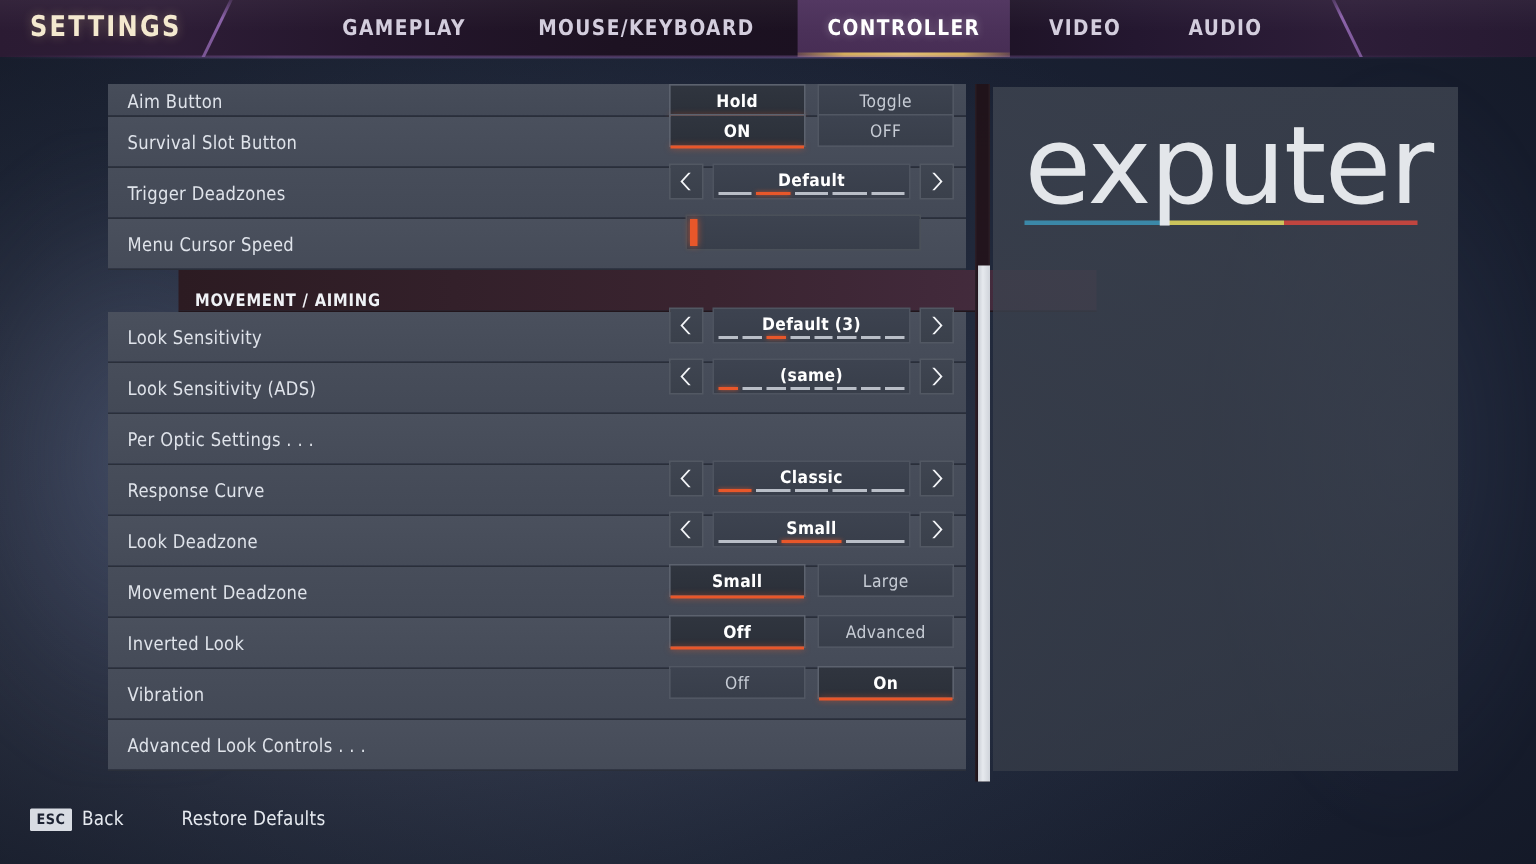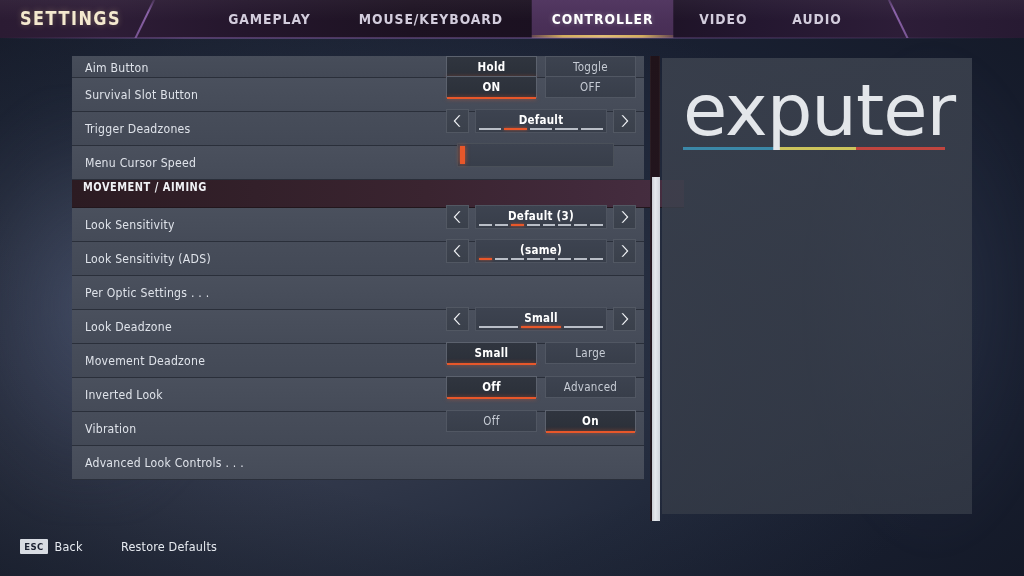--- a/index.html
+++ b/index.html
@@ -158,23 +158,24 @@
     height: 22px;
     align-items: flex-end;
     padding-bottom: 2px;
   }
 
   .section-header {
     position: relative;
     width: 612px;
     height: 28px;
     display: flex;
-    align-items: flex-start;
+    align-items: flex-end;
     background: linear-gradient(90deg, #2c1b22 0%, #33202a 30%, #3a2430 58%, #41293a 82%, #462e41 100%);
     border-bottom: 1px solid #22161c;
+    margin-left: 47px;
   }
   .section-header-text {
     margin-left: 11px;
     font-size: 11.5px;
     font-weight: 700;
     letter-spacing: 0.55px;
     color: #f0f2f6;
     font-family: "DejaVu Sans Condensed", "Liberation Sans Narrow", "Liberation Sans", sans-serif;
     transform: scaleX(0.95);
     transform-origin: left center;
@@ -513,20 +514,47 @@
               <svg width="11" height="14" viewBox="0 0 11 14">
                 <path d="M2.5 1.2 L7.8 7 L2.5 12.8 L4.1 12.8 L9.4 7 L4.1 1.2 Z" fill="#f2f4f7"></path>
               </svg>
             </div>
           </div>
         </div>
       </div>
       <div class="row alt">
         <div class="row-label">Per Optic Settings . . .</div>
       </div>
+      <div class="row">
+        <div class="row-label">Response Curve</div>
+        <div class="ctrl">
+          <div class="stepper">
+            <div class="arrow">
+              <svg width="11" height="14" viewBox="0 0 11 14">
+                <path d="M8.5 1.2 L3.2 7 L8.5 12.8 L6.9 12.8 L1.6 7 L6.9 1.2 Z" fill="#f2f4f7"></path>
+              </svg>
+            </div>
+            <div class="stepper-body">
+              <div class="stepper-value">Classic</div>
+              <div class="segments">
+                <div class="seg on"></div>
+                <div class="seg"></div>
+                <div class="seg"></div>
+                <div class="seg"></div>
+                <div class="seg"></div>
+              </div>
+            </div>
+            <div class="arrow">
+              <svg width="11" height="14" viewBox="0 0 11 14">
+                <path d="M2.5 1.2 L7.8 7 L2.5 12.8 L4.1 12.8 L9.4 7 L4.1 1.2 Z" fill="#f2f4f7"></path>
+              </svg>
+            </div>
+          </div>
+        </div>
+      </div>
       <div class="row alt">
         <div class="row-label">Look Deadzone</div>
         <div class="ctrl">
           <div class="stepper">
             <div class="arrow">
               <svg width="11" height="14" viewBox="0 0 11 14">
                 <path d="M8.5 1.2 L3.2 7 L8.5 12.8 L6.9 12.8 L1.6 7 L6.9 1.2 Z" fill="#f2f4f7"></path>
               </svg>
             </div>
             <div class="stepper-body">

